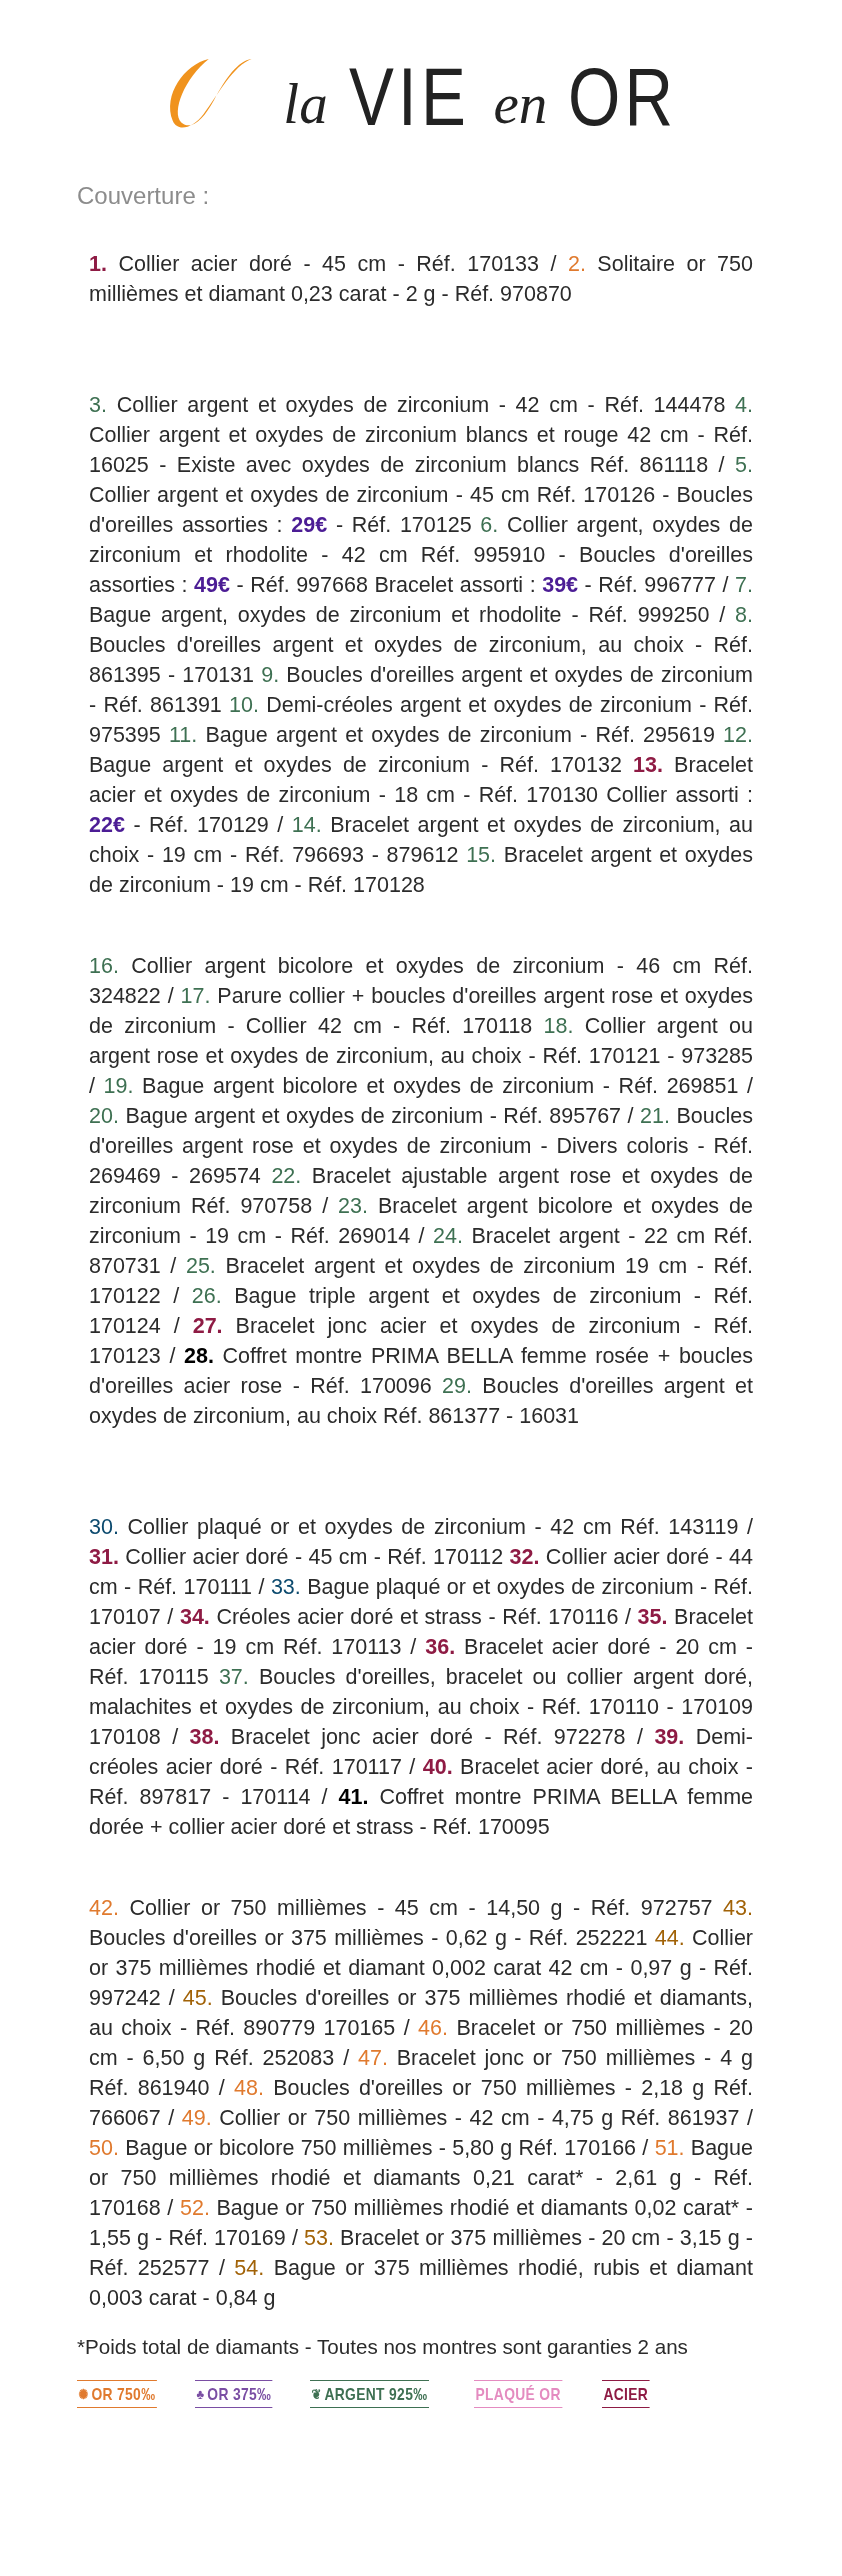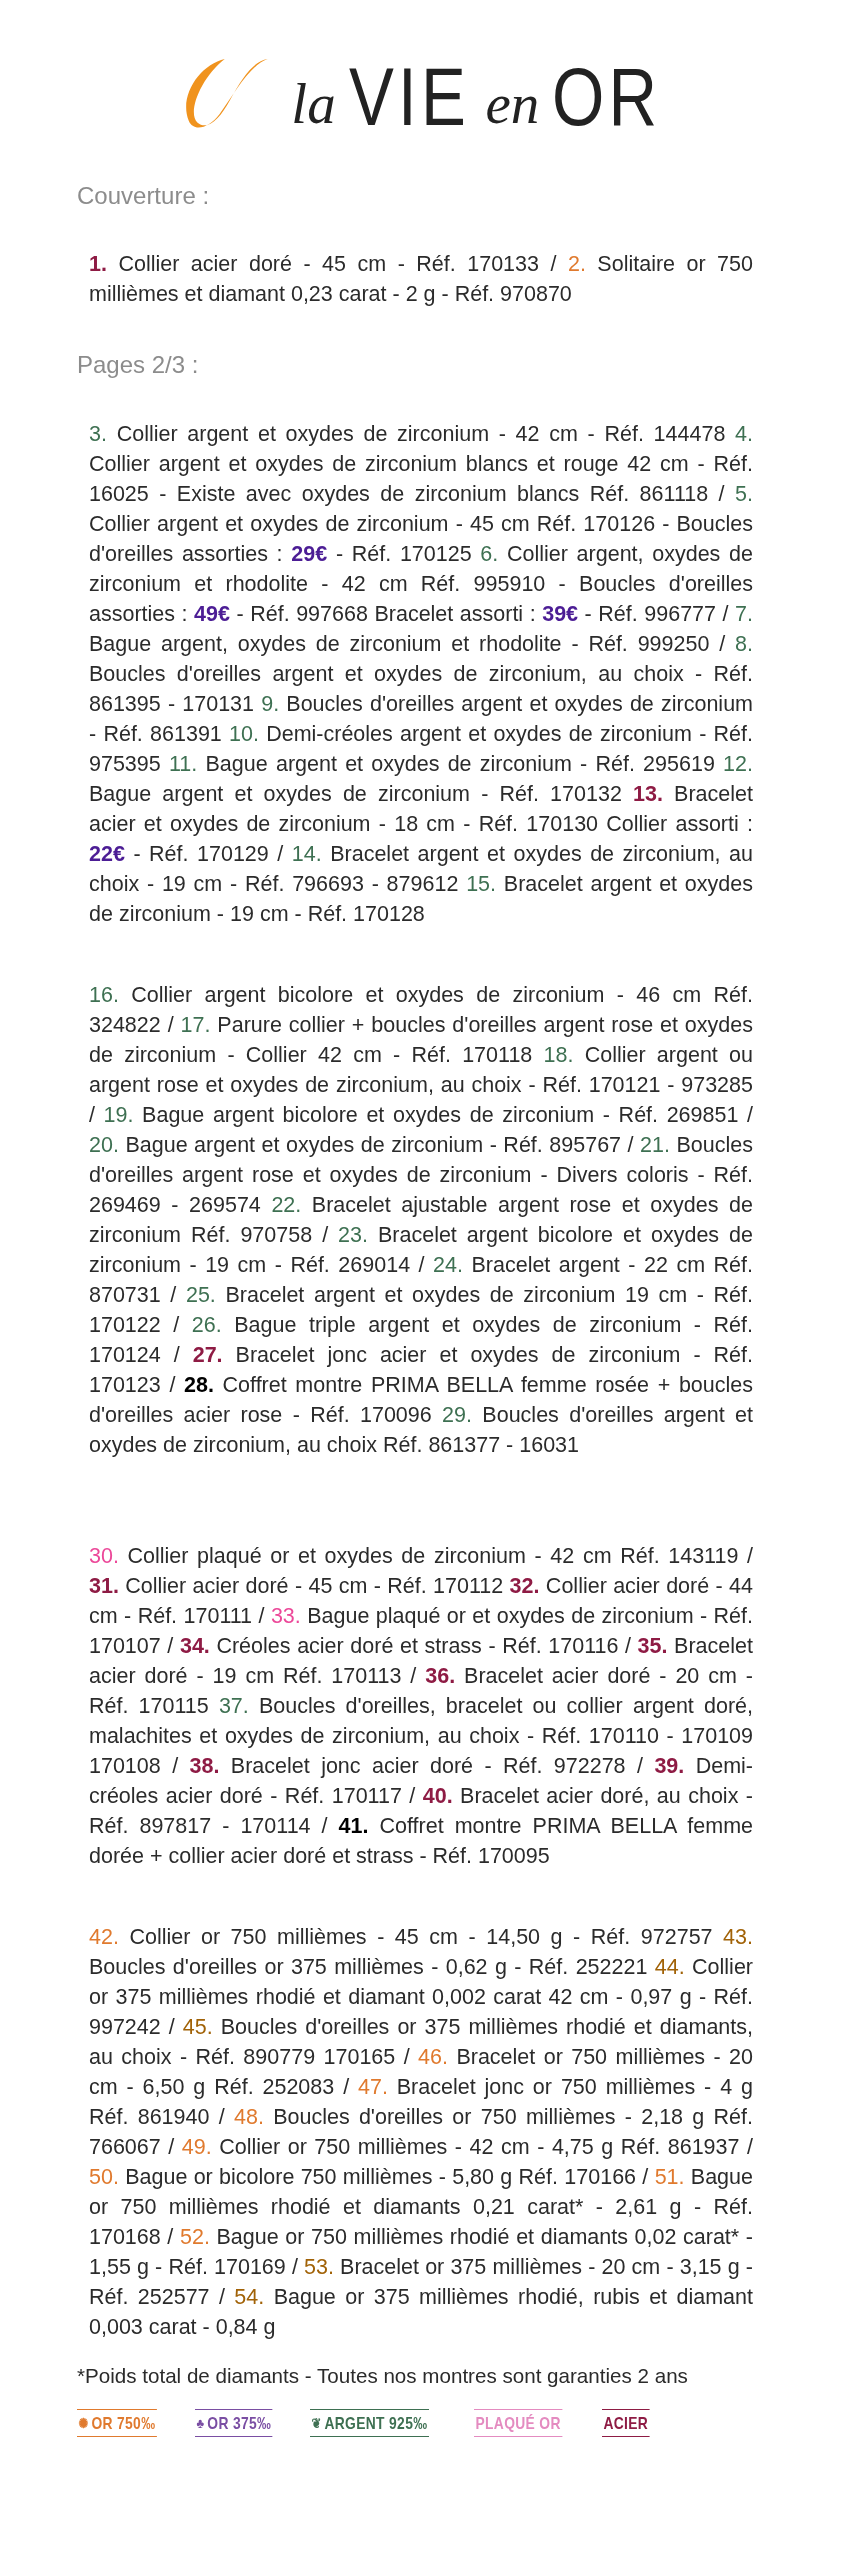--- a/index.html
+++ b/index.html
@@ -10,21 +10,21 @@
       color: #2b2b2b;
     }
     .logo {
       position: relative;
       height: 172px;
       display: flex;
       align-items: center;
       justify-content: center;
       padding-top: 8.6px;
     }
-    .logo-wrap { display: flex; align-items: flex-end; gap: 13px; }
+    .logo-wrap { display: flex; align-items: flex-end; gap: 21px; }
     .logo-swoosh { width: 103px; height: 86px; }
     .logo-la, .logo-en {
       font-family: "Liberation Serif", serif;
       font-style: italic;
       font-size: 57px;
       color: #222;
       line-height: 1;
       margin-bottom: 5.2px;
     }
     .logo-vie, .logo-or {
@@ -53,21 +53,21 @@
       margin: 12px;
       color: #2b2b2b;
     }
     .spacer-s { height: 27.5px; }
     .spacer-m { height: 29px; }
     .num { }
     .c-acier { color: #8e1b44; font-weight: bold; }
     .c-or750 { color: #e07a2e; }
     .c-or375 { color: #a16207; }
     .c-argent { color: #3e7052; }
-    .c-plaque { color: #ec4899; }
+    .c-plaque { color: #0c4a6e; }
     .c-dark { color: #000000; font-weight: bold; }
     .price { font-weight: bold; color: #4c1d95; }
     .footnote {
       font-size: 20.6px;
       color: #2b2b2b;
       line-height: 26px;
     }
     .legend {
       display: flex;
       gap: 24px;
@@ -104,21 +104,20 @@
     <span class="logo-or">OR</span>
   </div>
 </div>
 
 <div class="content">
   <div id="sections">
       <p class="section-label">Couverture :</p>
       <div class="spacer-s"></div>
       <p class="para"><span class="num c-acier">1.</span><span> Collier acier doré - 45 cm - Réf. 170133 / </span><span class="num c-or750">2.</span><span> Solitaire or 750 millièmes et diamant 0,23 carat - 2 g - Réf. 970870</span></p>
       <div class="spacer-m"></div>
-      <p class="section-label">Pages 2/3 :</p>
       <div class="spacer-s"></div>
       <p class="para"><span class="num c-argent">3.</span><span> Collier argent et oxydes de zirconium - 42 cm - Réf. 144478 </span><span class="num c-argent">4.</span><span> Collier argent et oxydes de zirconium blancs et rouge 42 cm - Réf. 16025 - Existe avec oxydes de zirconium blancs Réf. 861118 / </span><span class="num c-argent">5.</span><span> Collier argent et oxydes de zirconium - 45 cm Réf. 170126 - Boucles d'oreilles assorties : </span><span class="price">29€</span><span> - Réf. 170125 </span><span class="num c-argent">6.</span><span> Collier argent, oxydes de zirconium et rhodolite - 42 cm Réf. 995910 - Boucles d'oreilles assorties : </span><span class="price">49€</span><span> - Réf. 997668 Bracelet assorti : </span><span class="price">39€</span><span> - Réf. 996777 / </span><span class="num c-argent">7.</span><span> Bague argent, oxydes de zirconium et rhodolite - Réf. 999250 / </span><span class="num c-argent">8.</span><span> Boucles d'oreilles argent et oxydes de zirconium, au choix - Réf. 861395 - 170131 </span><span class="num c-argent">9.</span><span> Boucles d'oreilles argent et oxydes de zirconium - Réf. 861391 </span><span class="num c-argent">10.</span><span> Demi-créoles argent et oxydes de zirconium - Réf. 975395 </span><span class="num c-argent">11.</span><span> Bague argent et oxydes de zirconium - Réf. 295619 </span><span class="num c-argent">12.</span><span> Bague argent et oxydes de zirconium - Réf. 170132 </span><span class="num c-acier">13.</span><span> Bracelet acier et oxydes de zirconium - 18 cm - Réf. 170130 Collier assorti : </span><span class="price">22€</span><span> - Réf. 170129 / </span><span class="num c-argent">14.</span><span> Bracelet argent et oxydes de zirconium, au choix - 19 cm - Réf. 796693 - 879612 </span><span class="num c-argent">15.</span><span> Bracelet argent et oxydes de zirconium - 19 cm - Réf. 170128</span></p>
       <div class="spacer-s"></div>
       <p class="para"><span class="num c-argent">16.</span><span> Collier argent bicolore et oxydes de zirconium - 46 cm Réf. 324822 / </span><span class="num c-argent">17.</span><span> Parure collier + boucles d'oreilles argent rose et oxydes de zirconium - Collier 42 cm - Réf. 170118 </span><span class="num c-argent">18.</span><span> Collier argent ou argent rose et oxydes de zirconium, au choix - Réf. 170121 - 973285 / </span><span class="num c-argent">19.</span><span> Bague argent bicolore et oxydes de zirconium - Réf. 269851 / </span><span class="num c-argent">20.</span><span> Bague argent et oxydes de zirconium - Réf. 895767 / </span><span class="num c-argent">21.</span><span> Boucles d'oreilles argent rose et oxydes de zirconium - Divers coloris - Réf. 269469 - 269574 </span><span class="num c-argent">22.</span><span> Bracelet ajustable argent rose et oxydes de zirconium Réf. 970758 / </span><span class="num c-argent">23.</span><span> Bracelet argent bicolore et oxydes de zirconium - 19 cm - Réf. 269014 / </span><span class="num c-argent">24.</span><span> Bracelet argent - 22 cm Réf. 870731 / </span><span class="num c-argent">25.</span><span> Bracelet argent et oxydes de zirconium 19 cm - Réf. 170122 / </span><span class="num c-argent">26.</span><span> Bague triple argent et oxydes de zirconium - Réf. 170124 / </span><span class="num c-acier">27.</span><span> Bracelet jonc acier et oxydes de zirconium - Réf. 170123 / </span><span class="num c-dark">28.</span><span> Coffret montre PRIMA BELLA femme rosée + boucles d'oreilles acier rose - Réf. 170096 </span><span class="num c-argent">29.</span><span> Boucles d'oreilles argent et oxydes de zirconium, au choix Réf. 861377 - 16031</span></p>
       <div class="spacer-m"></div>
       <div class="spacer-s"></div>
       <p class="para"><span class="num c-plaque">30.</span><span> Collier plaqué or et oxydes de zirconium - 42 cm Réf. 143119 / </span><span class="num c-acier">31.</span><span> Collier acier doré - 45 cm - Réf. 170112 </span><span class="num c-acier">32.</span><span> Collier acier doré - 44 cm - Réf. 170111 / </span><span class="num c-plaque">33.</span><span> Bague plaqué or et oxydes de zirconium - Réf. 170107 / </span><span class="num c-acier">34.</span><span> Créoles acier doré et strass - Réf. 170116 / </span><span class="num c-acier">35.</span><span> Bracelet acier doré - 19 cm Réf. 170113 / </span><span class="num c-acier">36.</span><span> Bracelet acier doré - 20 cm - Réf. 170115 </span><span class="num c-argent">37.</span><span> Boucles d'oreilles, bracelet ou collier argent doré, malachites et oxydes de zirconium, au choix - Réf. 170110 - 170109 170108 / </span><span class="num c-acier">38.</span><span> Bracelet jonc acier doré - Réf. 972278 / </span><span class="num c-acier">39.</span><span> Demi-créoles acier doré - Réf. 170117 / </span><span class="num c-acier">40.</span><span> Bracelet acier doré, au choix - Réf. 897817 - 170114 / </span><span class="num c-dark">41.</span><span> Coffret montre PRIMA BELLA femme dorée + collier acier doré et strass - Réf. 170095</span></p>
       <div class="spacer-s"></div>
       <p class="para"><span class="num c-or750">42.</span><span> Collier or 750 millièmes - 45 cm - 14,50 g - Réf. 972757 </span><span class="num c-or375">43.</span><span> Boucles d'oreilles or 375 millièmes - 0,62 g - Réf. 252221 </span><span class="num c-or375">44.</span><span> Collier or 375 millièmes rhodié et diamant 0,002 carat 42 cm - 0,97 g - Réf. 997242 / </span><span class="num c-or375">45.</span><span> Boucles d'oreilles or 375 millièmes rhodié et diamants, au choix - Réf. 890779 170165 / </span><span class="num c-or750">46.</span><span> Bracelet or 750 millièmes - 20 cm - 6,50 g Réf. 252083 / </span><span class="num c-or750">47.</span><span> Bracelet jonc or 750 millièmes - 4 g Réf. 861940 / </span><span class="num c-or750">48.</span><span> Boucles d'oreilles or 750 millièmes - 2,18 g Réf. 766067 / </span><span class="num c-or750">49.</span><span> Collier or 750 millièmes - 42 cm - 4,75 g Réf. 861937 / </span><span class="num c-or750">50.</span><span> Bague or bicolore 750 millièmes - 5,80 g Réf. 170166 / </span><span class="num c-or750">51.</span><span> Bague or 750 millièmes rhodié et diamants 0,21 carat* - 2,61 g - Réf. 170168 / </span><span class="num c-or750">52.</span><span> Bague or 750 millièmes rhodié et diamants 0,02 carat* - 1,55 g - Réf. 170169 / </span><span class="num c-or375">53.</span><span> Bracelet or 375 millièmes - 20 cm - 3,15 g - Réf. 252577 / </span><span class="num c-or375">54.</span><span> Bague or 375 millièmes rhodié, rubis et diamant 0,003 carat - 0,84 g</span></p>
     </div>

